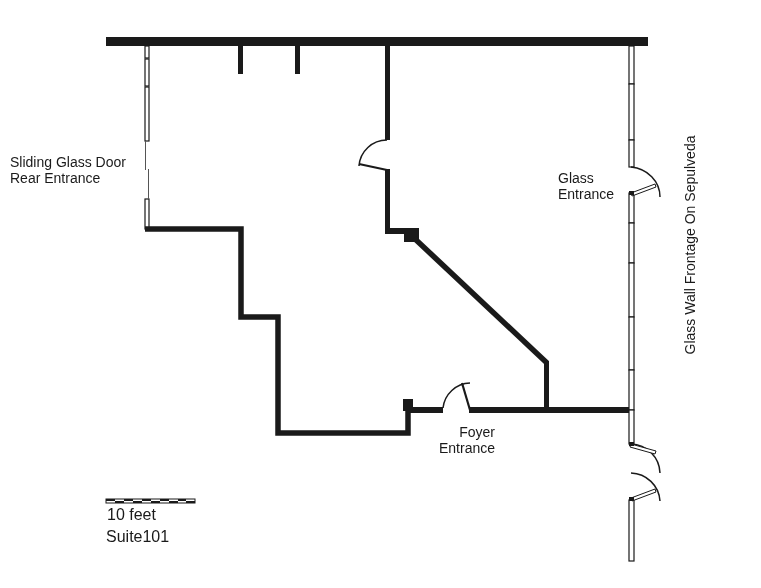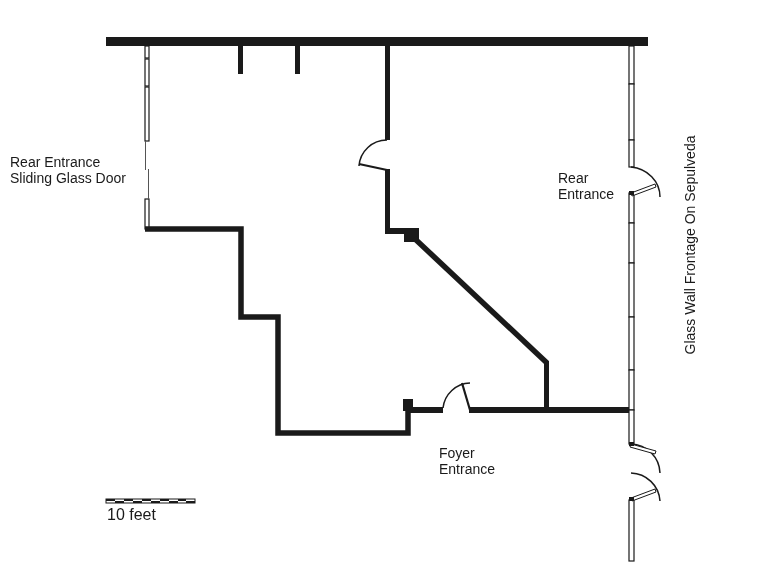--- a/index.html
+++ b/index.html
@@ -94,32 +94,33 @@
     <rect x="142" y="499" width="9" height="2" fill="#1a1a1a"></rect>
     <rect x="151" y="501" width="9" height="2" fill="#1a1a1a"></rect>
     <rect x="160" y="499" width="9" height="2" fill="#1a1a1a"></rect>
     <rect x="169" y="501" width="9" height="2" fill="#1a1a1a"></rect>
     <rect x="178" y="499" width="8" height="2" fill="#1a1a1a"></rect>
     <rect x="186" y="501" width="9" height="2" fill="#1a1a1a"></rect>
   </g>
 </svg>
 
 <div class="label" style="left:10px;top:154px;">
+  <div>Sliding Glass Door</div>
   <div>Rear Entrance</div>
-  <div>Sliding Glass Door</div>
 </div>
 
 <div class="label" style="left:558px;top:170px;">
-  <div>Rear</div>
+  <div>Glass</div>
   <div>Entrance</div>
 </div>
 
-<div class="label" style="left:439px;top:445px;">
+<div class="label" style="left:439px;top:424px;text-align:right;">
   <div>Foyer</div>
   <div>Entrance</div>
 </div>
 
 <div class="vlabel">Glass Wall Frontage On Sepulveda</div>
 
 <div class="label" style="left:107px;top:507px;font-size:16px;">10 feet</div>
 
 <div class="label addr" style="left:106px;top:527px;">
+  <div>Suite101</div>
 </div>
 
 </body></html>

